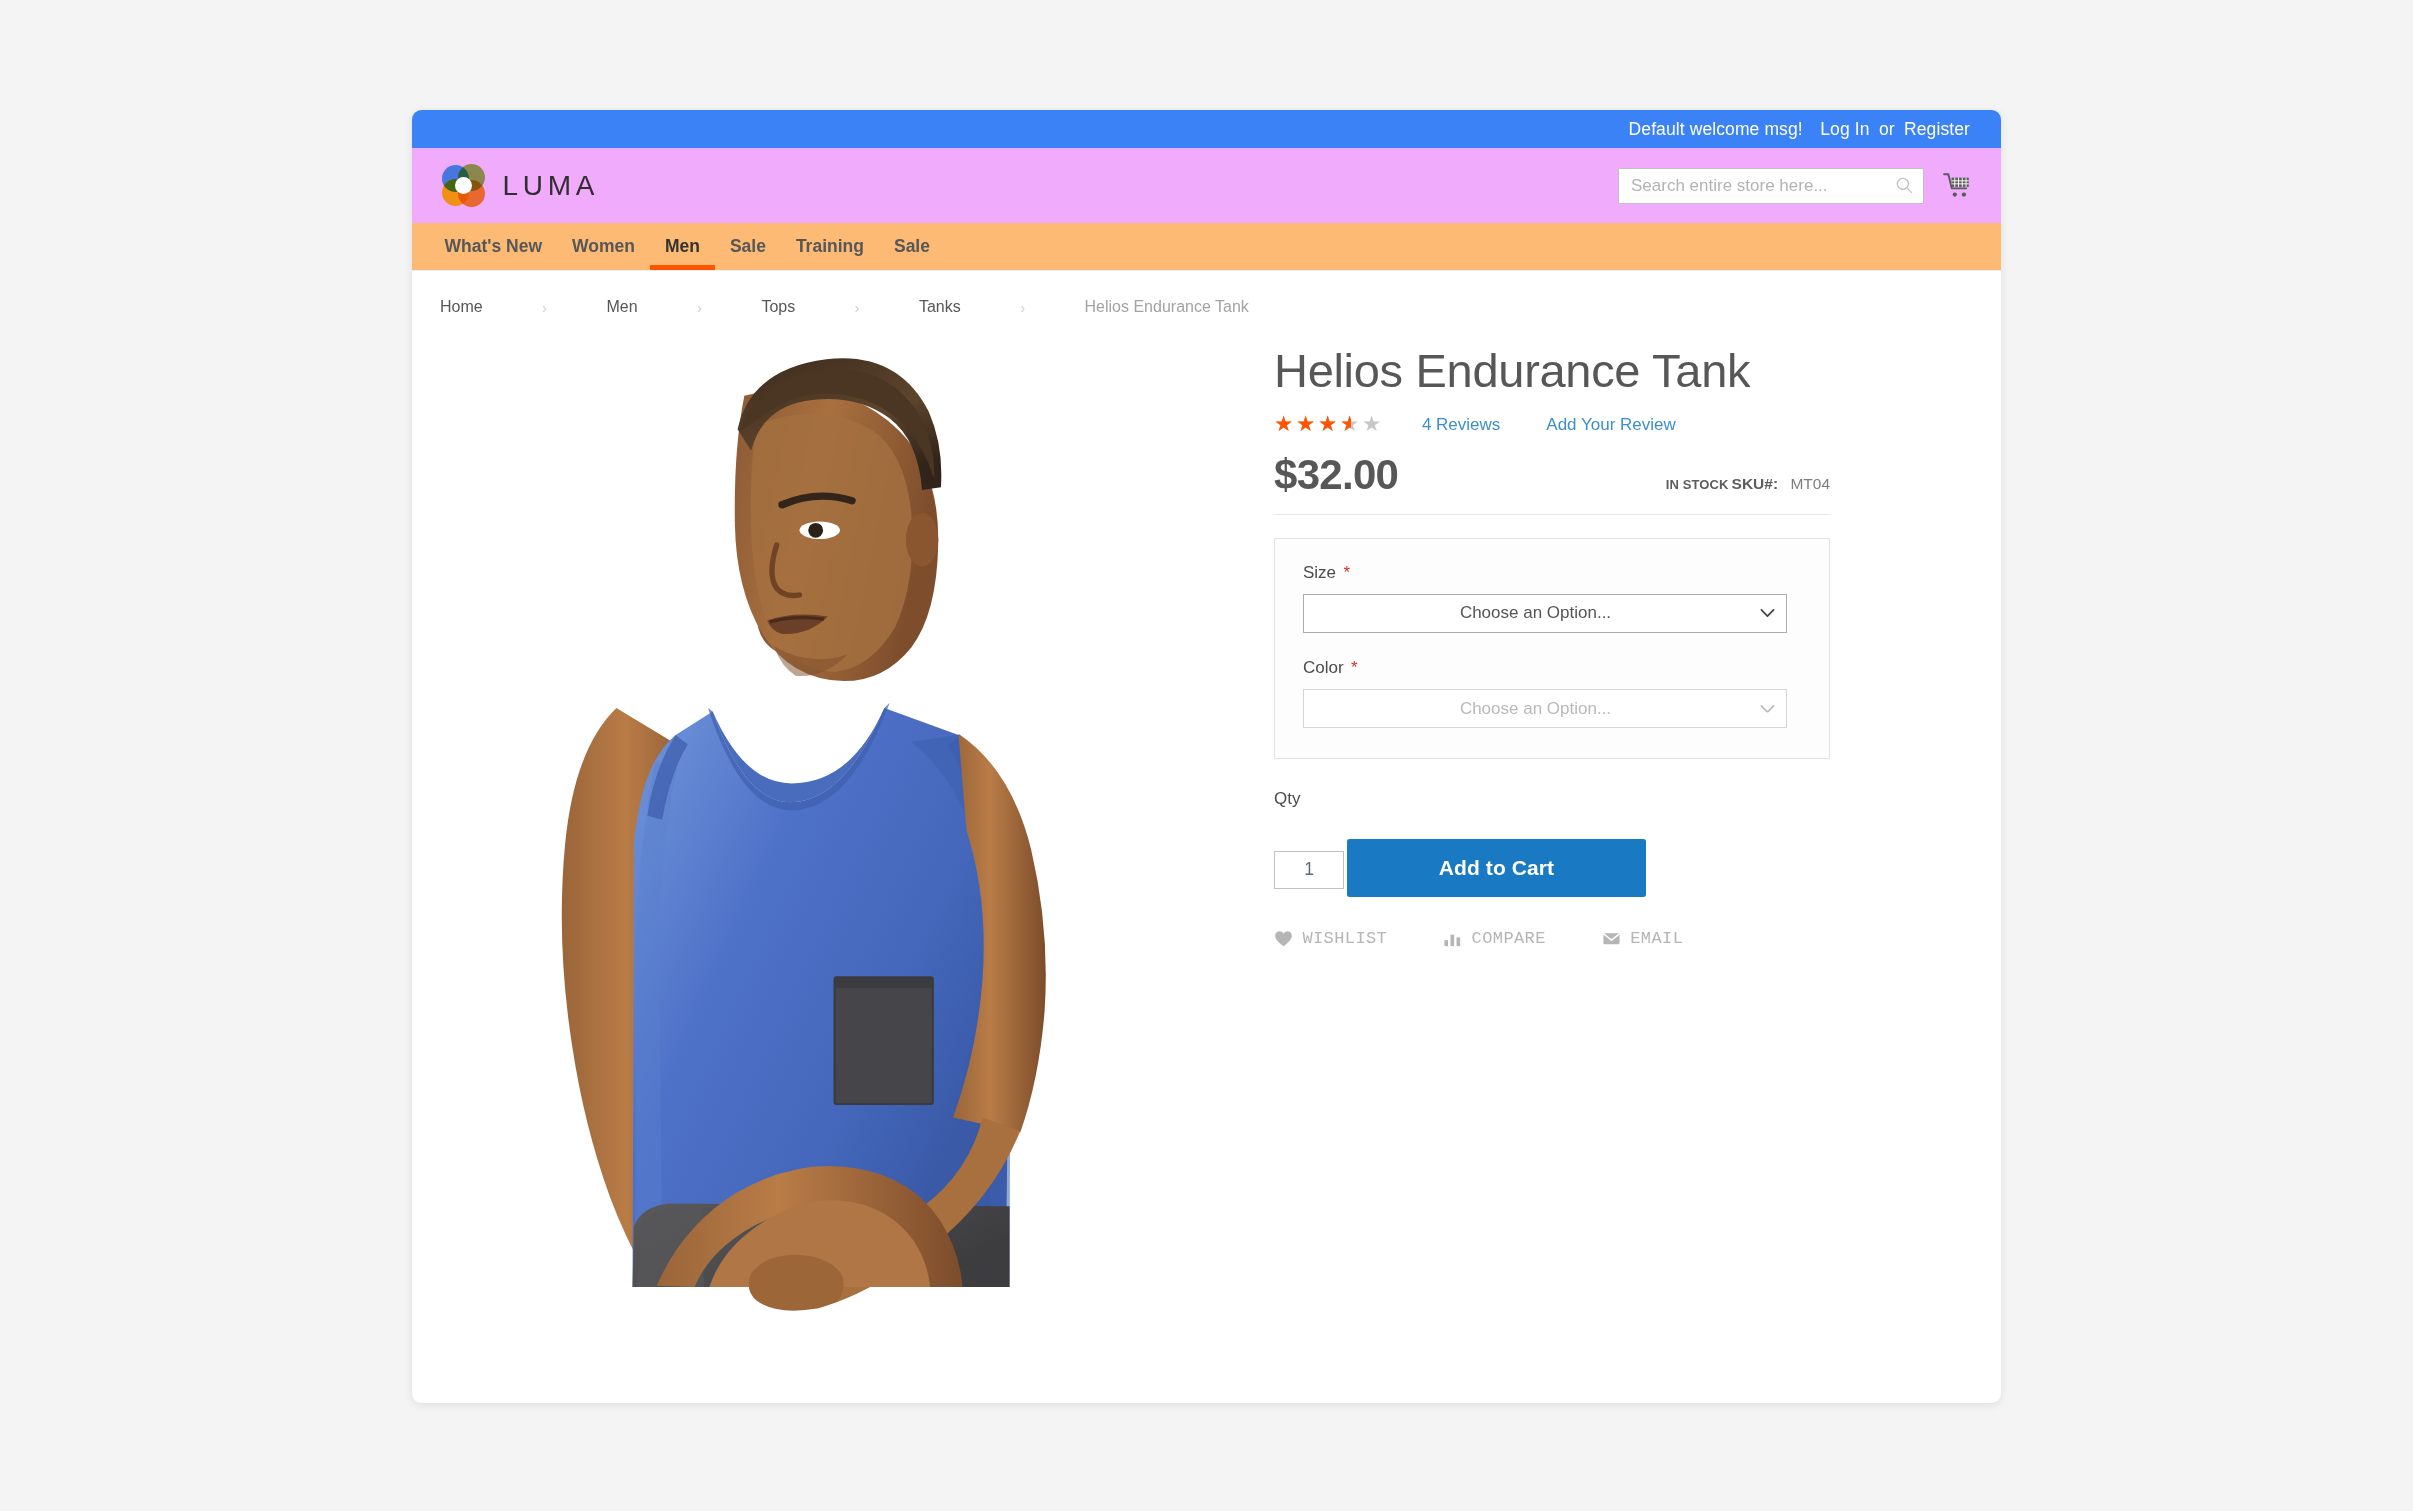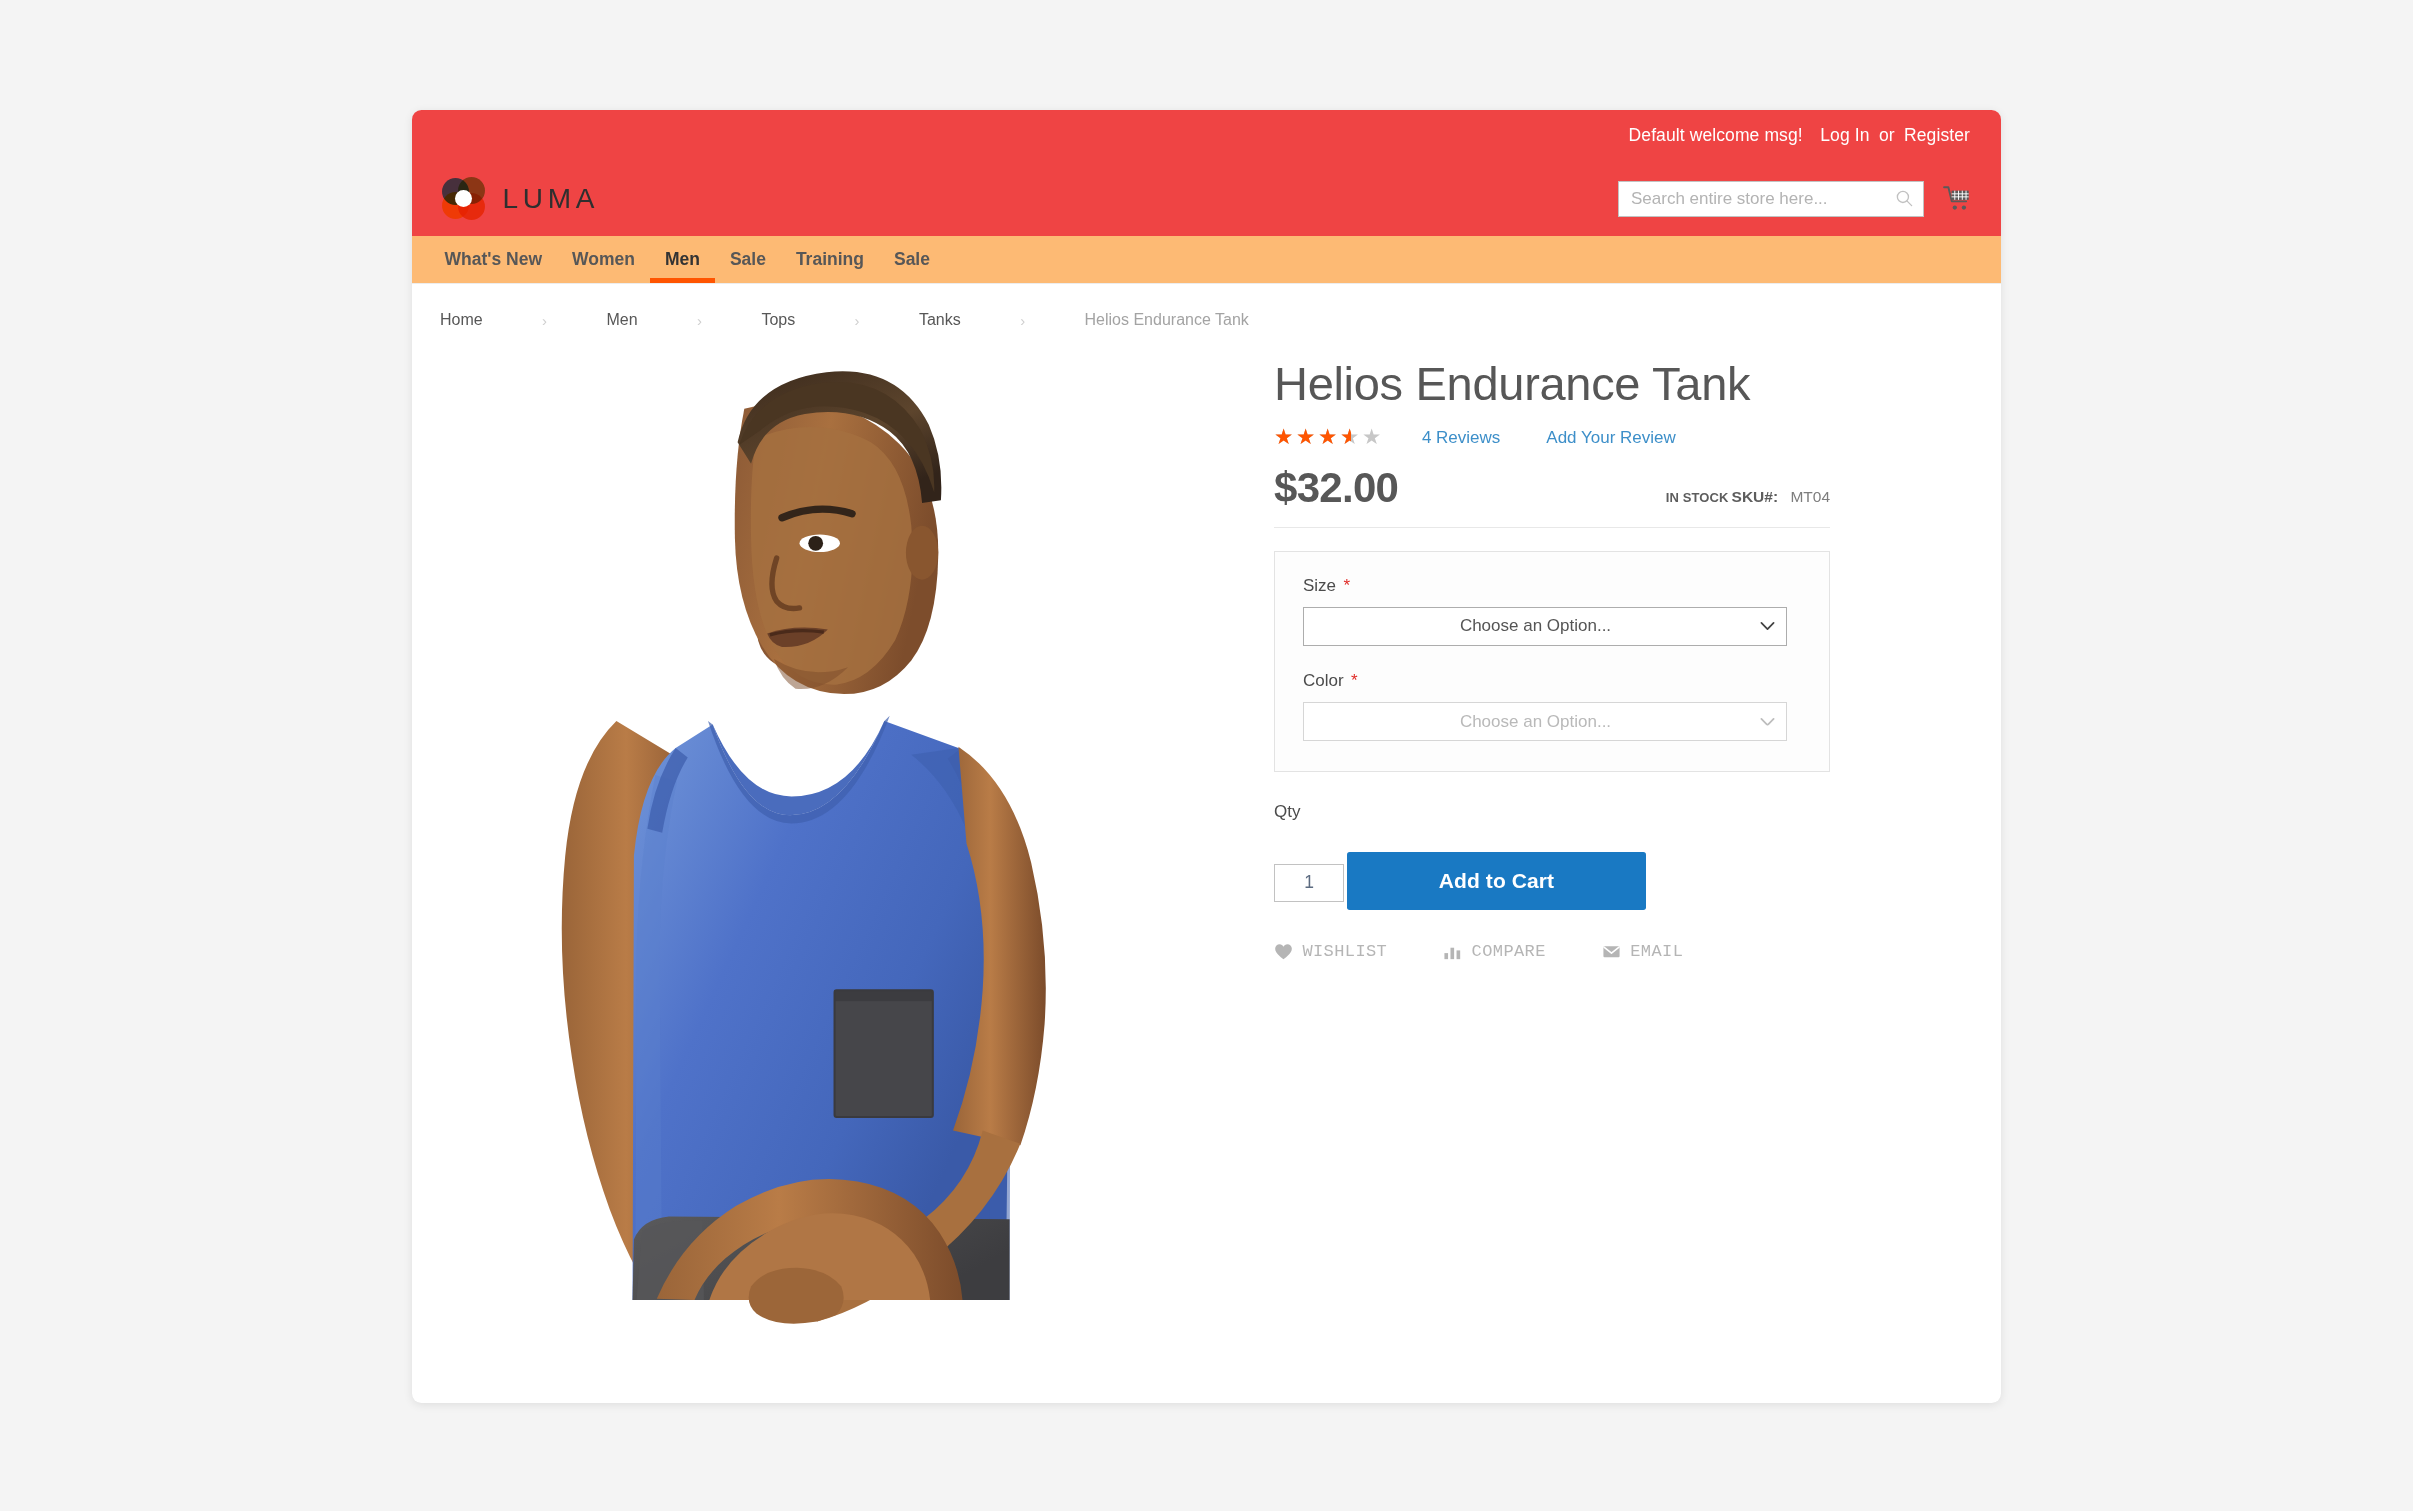--- a/index.html
+++ b/index.html
@@ -26,22 +26,22 @@
     height: 1293px;
     background: #ffffff;
     border-radius: 9.4px;
     overflow: hidden;
     box-shadow: 0 2px 9.4px rgba(0,0,0,0.09);
     position: relative;
   }
 
   
   .top-panel {
-    height: 51px;
-    background: #ef4444;
+    height: 38px;
+    background: #3b82f6;
     display: flex;
     align-items: center;
     justify-content: flex-end;
     padding-right: 31px;
   }
   .top-panel-inner {
     display: flex;
     align-items: center;
     gap: 0px;
     font-size: 17.5px;
@@ -52,21 +52,21 @@
   .top-link {
     color: #ffffff;
     text-decoration: none;
     cursor: pointer;
   }
   .top-or { color: #ffffff; margin: 0 9.4px; }
 
   
   .site-header {
     height: 75px;
-    background: #ef4444;
+    background: #f0abfc;
     display: flex;
     align-items: center;
     padding: 0 28px 0 30px;
     position: relative;
   }
   .logo-block {
     display: flex;
     align-items: center;
     gap: 17.5px;
     cursor: pointer;

